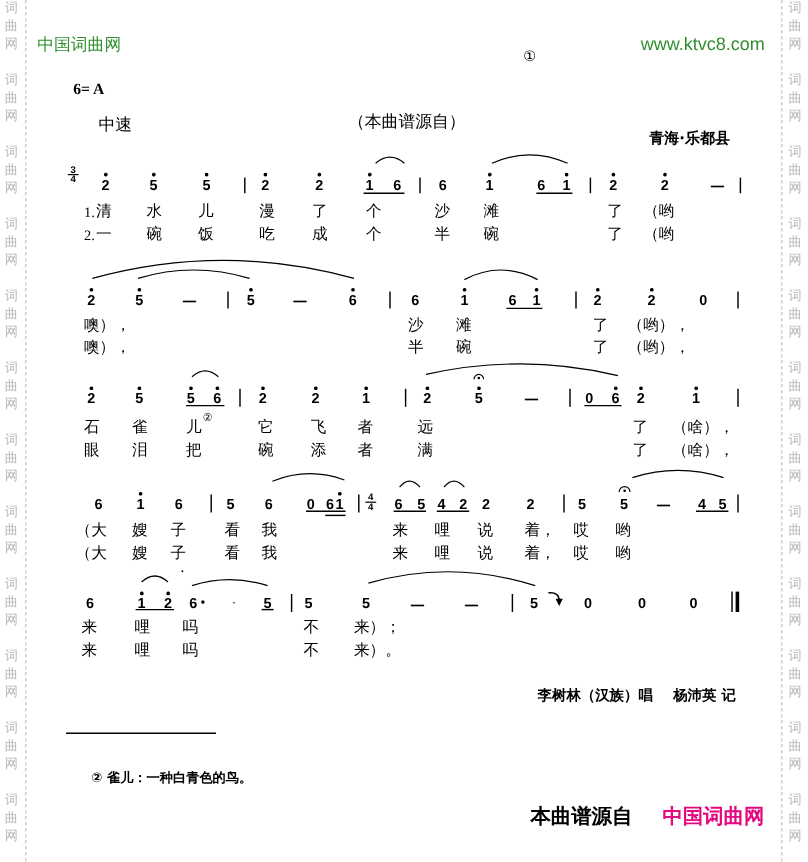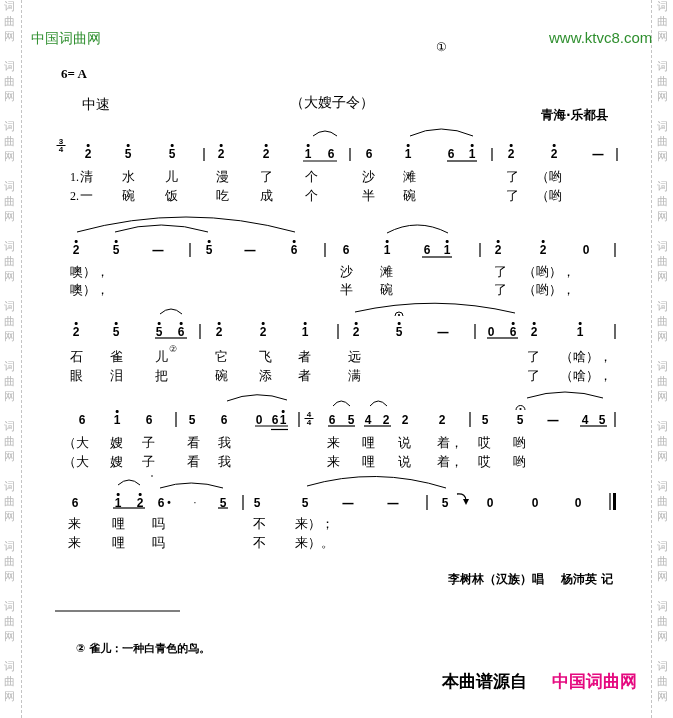--- a/index.html
+++ b/index.html
@@ -63,26 +63,26 @@
   <div class="wm" style="left:657px;top:239px">词曲网</div>
   <div class="wm" style="left:657px;top:299px">词曲网</div>
   <div class="wm" style="left:657px;top:359px">词曲网</div>
   <div class="wm" style="left:657px;top:419px">词曲网</div>
   <div class="wm" style="left:657px;top:479px">词曲网</div>
   <div class="wm" style="left:657px;top:539px">词曲网</div>
   <div class="wm" style="left:657px;top:599px">词曲网</div>
   <div class="wm" style="left:657px;top:659px">词曲网</div>
 
   <div class="abs brand" style="left:31px;top:30px">中国词曲网</div>
-  <a class="abs url" style="left:549px;top:29px">www.ktvc8.com</a>
+  <a class="abs url" style="left:534px;top:29px">www.ktvc8.com</a>
 
   <div class="abs sup" style="left:436px;top:41px">①</div>
   <div class="abs key" style="left:61px;top:66px">6= A</div>
   <div class="abs tempo" style="left:82px;top:96px">中速</div>
-  <div class="abs tune" style="left:290px;top:94px">（大嫂子令）</div>
+  <div class="abs tune" style="left:290px;top:94px">（本曲谱源自）</div>
   <div class="abs origin" style="left:541px;top:108px">青海·乐都县</div>
 
   <div class="ts" style="left:61px;top:138px">
     <span class="num">3</span>
     <span>4</span>
   </div>
   <span class="note r1" style="left:88px" data-oct="high">2</span>
   <span class="note r1" style="left:128px" data-oct="high">5</span>
   <span class="note r1" style="left:172px" data-oct="high">5</span>
   <span class="note r1" style="left:221px" data-oct="high">2</span>

